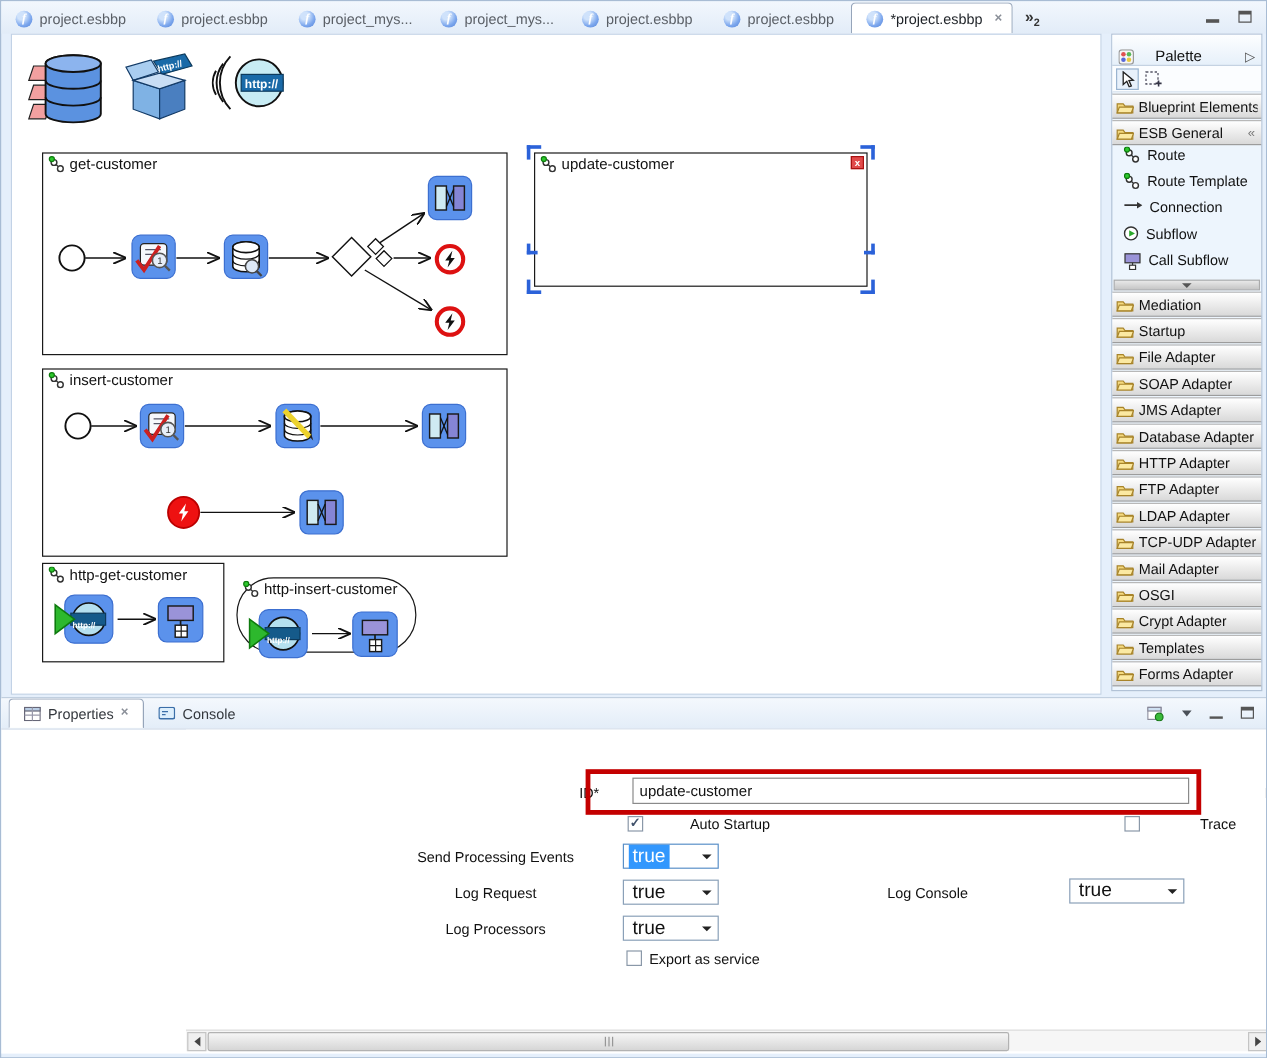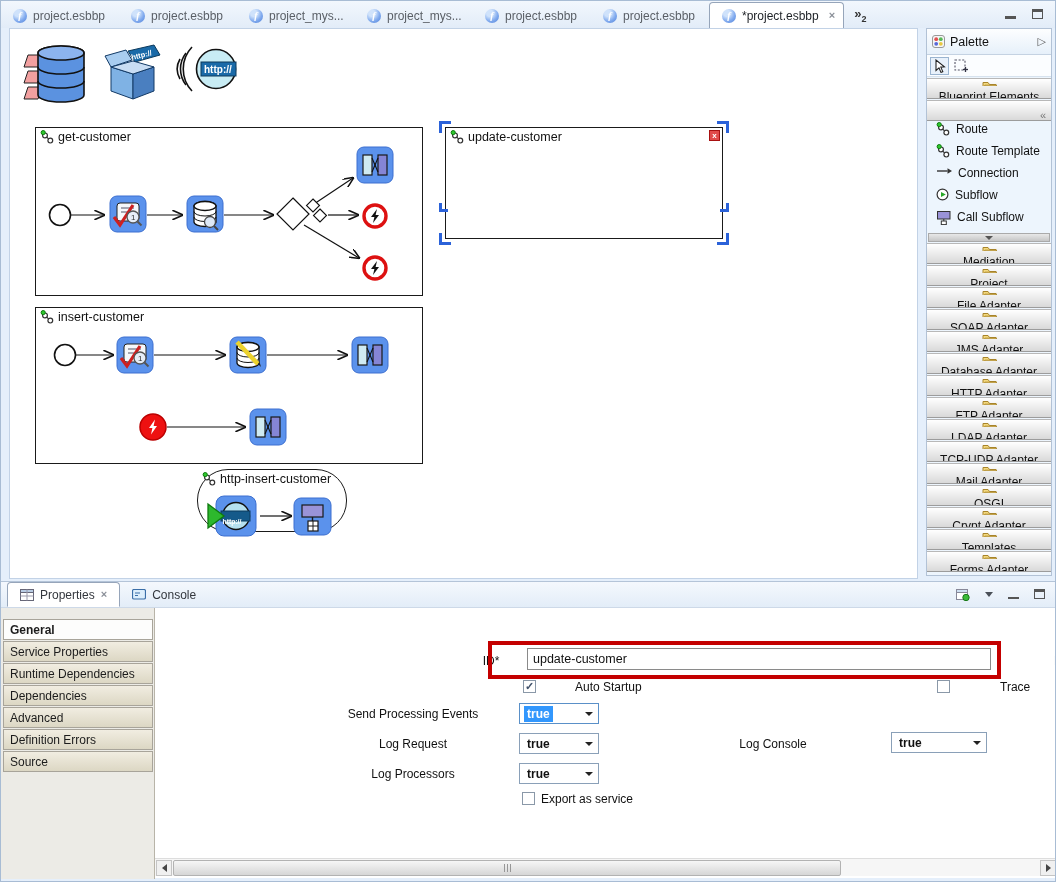--- a/index.html
+++ b/index.html
@@ -41,29 +41,29 @@
   .h-br { right:-7px; bottom:-7px; border-right:3px solid #2b62d9; border-bottom:3px solid #2b62d9; }
   .h-ml { left:-7px; top:68%; width:9px; height:9px; border-left:3px solid #2b62d9; border-bottom:3px solid #2b62d9; }
   .h-mr { right:-7px; top:68%; width:9px; height:9px; border-right:3px solid #2b62d9; border-bottom:3px solid #2b62d9; }
   .err-badge { position:absolute; top:2px; right:2px; width:11px; height:11px; background:#e14a4a;
                border:1px solid #a81111; color:#fff; font:bold 8px/10px "Liberation Sans",sans-serif;
                text-align:center; z-index:4; }
 
   
   .palette { position:absolute; left:925px; top:27px; width:126px; height:548px;
              background:#edf5fd; border:1px solid #b2c2d6; font-size:12px; color:#111; }
-  .pal-head { height:26px; display:flex; align-items:center; gap:5px; padding:0 5px;
+  .pal-head { height:26px; display:flex; align-items:flex-end; gap:18px; padding:0 5px;
               background:linear-gradient(#fdfeff,#e6f0fa); border-bottom:1px solid #c4d2e2; font-size:12.5px; }
   .pal-head .spacer { flex:1; }
   .pal-collapse { color:#555; font-size:11px; }
   .pal-tools { height:22px; background:#fbfdff; border-bottom:1px solid #d6e2ee; display:flex; align-items:center; gap:3px; padding:0 3px; }
   .pal-tool { width:19px; height:18px; display:flex; align-items:center; justify-content:center; border:1px solid transparent; }
   .pal-tool.sel { border:1px solid #9ab4d0; background:#e8f1fb; }
   .pal-bar { height:21px; margin-top:1px; display:flex; align-items:center; gap:4px; padding:0 3px;
-             background:linear-gradient(#ffffff,#d9d9d9); border-top:1px solid #b8b8b8; border-bottom:1px solid #9c9c9c;flex-direction:column; }
+             background:linear-gradient(#ffffff,#d9d9d9); border-top:1px solid #b8b8b8; border-bottom:1px solid #9c9c9c; }
   .pal-bar .lbl { white-space:nowrap; overflow:hidden; }
   .pal-pin { margin-left:auto; color:#777; font-size:11px; padding-right:2px; }
   .pal-items { padding:1px 0; }
   .pal-item { height:22px; display:flex; align-items:flex-start; gap:6px; padding-left:9px; }
   .pal-scroll { height:9px; margin:0 1px; background:linear-gradient(#e8e8e8,#c6c6c6); border:1px solid #aaa;
                 display:flex; align-items:center; justify-content:center; }
   .pal-scroll .dn { width:0; height:0; border-left:4px solid transparent; border-right:4px solid transparent; border-top:4px solid #555; }
 
   
   .bpanel { position:absolute; left:0; top:580px; width:1056px; height:297px; background:#fff; border-top:1px solid #b4c4d8; }
@@ -83,21 +83,21 @@
 
   .props-form { position:absolute; left:154px; top:26px; right:0; height:251px; background:#fff; font-size:12px; color:#111; }
   .abs { position:absolute; }
   .r-label { text-align:center; white-space:nowrap; }
   .redbox { position:absolute; left:333px; top:33px; width:513px; height:38px; border:4px solid #c40000; z-index:9; pointer-events:none; }
   .id-input { position:absolute; left:372px; top:40px; width:464px; height:22px; border:1px solid #8a8a8a;
               font:12.5px "Liberation Sans",sans-serif; padding:0 5px; color:#111; }
   .cbx { position:absolute; width:13px; height:13px; background:#fff; border:1px solid #8a98a8;
          font:bold 11px/11px "Liberation Sans",sans-serif; text-align:center; color:#41526b; }
   .combo { position:absolute; height:21px; background:#fff; border:1px solid #8aa0b8; display:flex; align-items:center; padding-left:4px; }
-  .combo .val { font-size:12px; padding:1px 3px;font-weight:bold; }
+  .combo .val { font-size:16px; padding:1px 3px; }
   .combo .val.hl { background:#3297fd; color:#fff; }
   .combo .arr { position:absolute; right:5px; top:8px; width:0; height:0;
                 border-left:4px solid transparent; border-right:4px solid transparent; border-top:4px solid #222; }
   .tri-l2 { width:0; height:0; border-top:4px solid transparent; border-bottom:4px solid transparent; border-right:5px solid #444; }
   .tri-r2 { width:0; height:0; border-top:4px solid transparent; border-bottom:4px solid transparent; border-left:5px solid #444; }
 
   .hscroll { position:absolute; left:154px; bottom:2px; right:0; height:18px; background:#f6f6f6; border-top:1px solid #ddd; }
   .hs-btn { position:absolute; top:1px; width:16px; height:16px; background:#f0f0f0; border:1px solid #c4c4c4;
             display:flex; align-items:center; justify-content:center; }
   .hs-thumb { position:absolute; left:18px; top:1px; width:668px; height:16px; border:1px solid #b2b2b2; border-radius:2px;
@@ -366,22 +366,41 @@
         <line x1="131" y1="119" x2="209" y2="119" stroke="#111" stroke-width="1.2" marker-end="url(#arw2)"></line>
         <use href="#n-start" x="18" y="36"></use>
         <use href="#n-validator" x="81" y="29"></use>
         <use href="#n-dbins" x="194" y="29"></use>
         <use href="#n-transform" x="316" y="29"></use>
         <use href="#n-errsolid" x="103" y="105"></use>
         <use href="#n-transform" x="214" y="101"></use>
       </svg>
     </div>
 
-
-    <div class="flow" style="left:187px; top:440px; width:150px; height:63px;border-radius:31px;">
+    <div class="flow" style="left:25px; top:440px; width:152px; height:83px;">
+      <div class="flow-title">
+          <svg width="14" height="14">
+            <use href="#ic-route"></use>
+          </svg>
+          <span>http-get-customer</span>
+        </div>
+      <svg class="flow-svg" width="150" height="81">
+        <defs>
+            <marker id="arw3" markerWidth="9" markerHeight="8" refX="8" refY="4" orient="auto">
+              <path d="M0,0 L9,4 L0,8" fill="none" stroke="#111" stroke-width="1.3"></path>
+            </marker>
+          </defs>
+        <line x1="62" y1="46" x2="93" y2="46" stroke="#111" stroke-width="1.2" marker-end="url(#arw3)"></line>
+        <use href="#n-endpoint" x="10" y="26"></use>
+        <text x="24.5" y="53.5" font-size="6.8" font-weight="bold" fill="#fff">http://</text>
+        <use href="#n-callsub" x="96" y="28"></use>
+      </svg>
+    </div>
+
+    <div class="flow" style="left:187px; top:452px; width:150px; height:63px;border-radius:31px;">
       <div class="flow-title">
           <svg width="14" height="14">
             <use href="#ic-route"></use>
           </svg>
           <span>http-insert-customer</span>
         </div>
       <svg class="flow-svg" width="148" height="81">
         <defs>
             <marker id="arw4" markerWidth="9" markerHeight="8" refX="8" refY="4" orient="auto">
               <path d="M0,0 L9,4 L0,8" fill="none" stroke="#111" stroke-width="1.3"></path>
@@ -467,21 +486,21 @@
     <div class="pal-bar">
         <svg width="15" height="12">
           <use href="#ic-folder"></use>
         </svg>
         <span class="lbl">Mediation</span>
       </div>
     <div class="pal-bar">
         <svg width="15" height="12">
           <use href="#ic-folder"></use>
         </svg>
-        <span class="lbl">Project</span>
+        <span class="lbl">Startup</span>
       </div>
     <div class="pal-bar">
         <svg width="15" height="12">
           <use href="#ic-folder"></use>
         </svg>
         <span class="lbl">File Adapter</span>
       </div>
     <div class="pal-bar">
         <svg width="15" height="12">
           <use href="#ic-folder"></use>
@@ -574,29 +593,20 @@
       <div class="ptoolbar">
         <svg width="14" height="14">
             <use href="#ic-pin"></use>
           </svg>
         <span class="tri-dn"></span>
         <span class="ic-min" style="border-bottom-width:2.5px;"></span>
         <span class="ic-max"></span>
       </div>
     </div>
 
-    <div class="props-side">
-      <div class="side-item first active">General</div>
-      <div class="side-item">Service Properties</div>
-      <div class="side-item">Runtime Dependencies</div>
-      <div class="side-item">Dependencies</div>
-      <div class="side-item">Advanced</div>
-      <div class="side-item">Definition Errors</div>
-      <div class="side-item">Source</div>
-    </div>
 
     <div class="props-form">
       <div class="redbox"></div>
       <div class="abs r-label" style="left:306px; top:46px; width:60px;">ID*</div>
       <input class="id-input" type="text" value="update-customer" style="">
 
       <div class="cbx" style="left:368px; top:72px;"><span>✓</span></div>
       <div class="abs" style="left:387px; top:72px;margin-left:33px;">Auto Startup</div>
       <div class="cbx" style="left:782px; top:72px;"></div>
       <div class="abs" style="left:845px; top:72px;">Trace</div>

